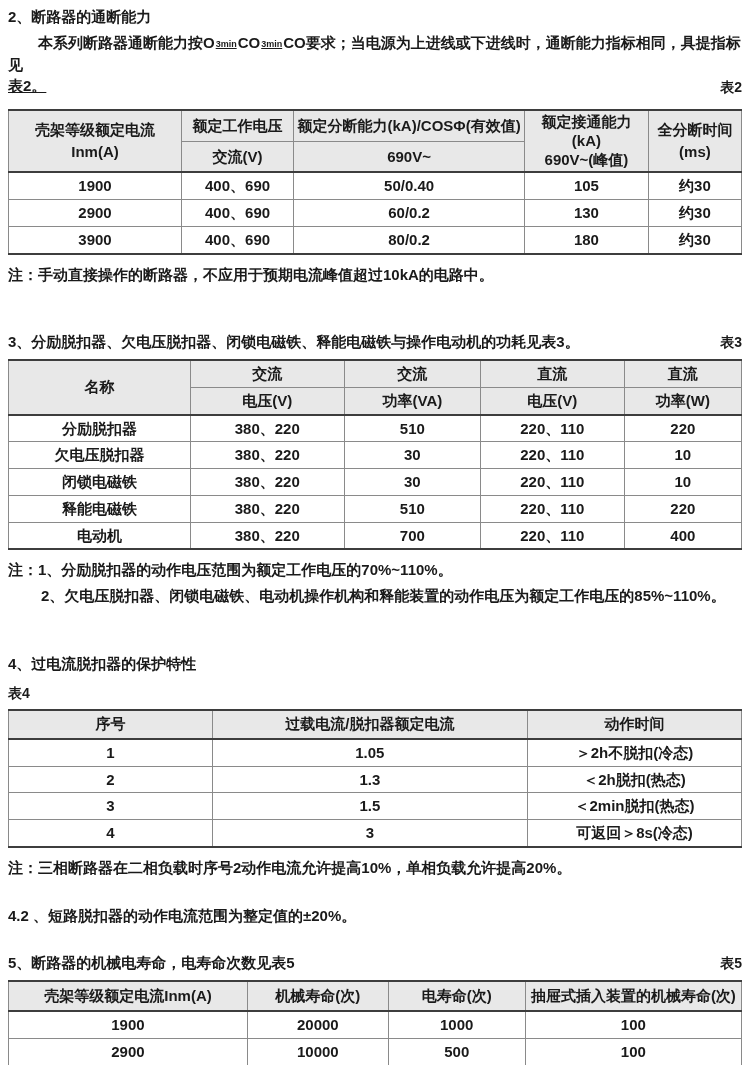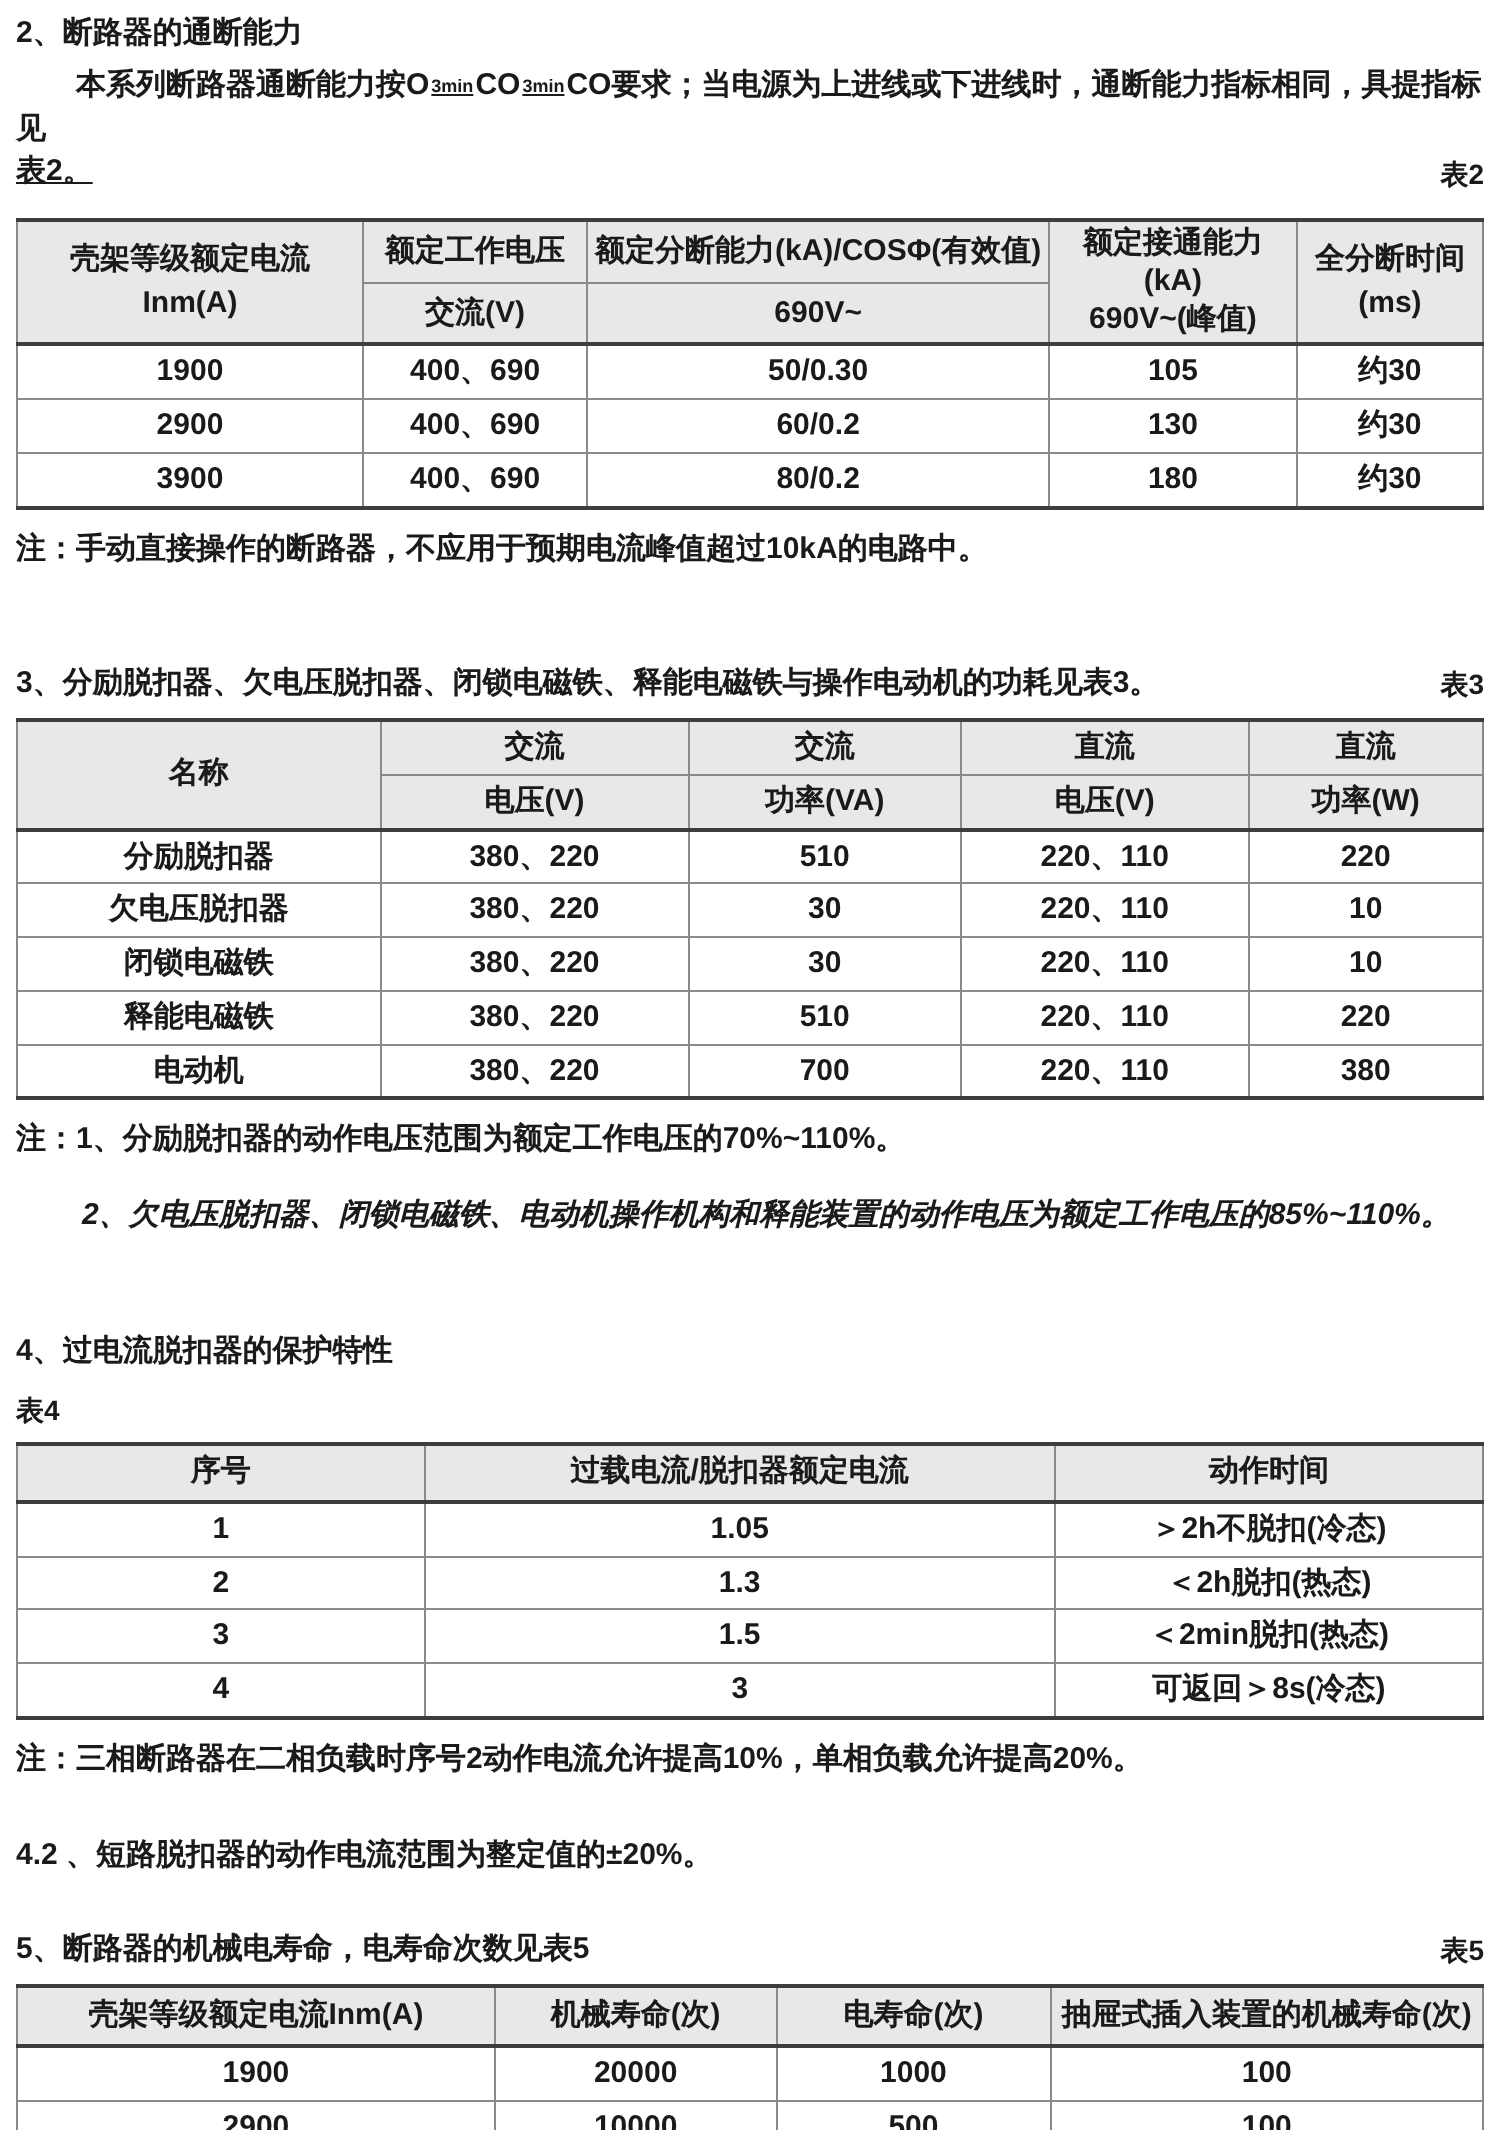--- a/index.html
+++ b/index.html
@@ -81,21 +81,21 @@
     </tr>
     <tr>
       <th>交流(V)</th>
       <th>690V~</th>
     </tr>
   </thead>
   <tbody>
       <tr>
         <td>1900</td>
         <td>400、690</td>
-        <td>50/0.30</td>
+        <td>50/0.40</td>
         <td>105</td>
         <td>约30</td>
       </tr>
       <tr>
         <td>2900</td>
         <td>400、690</td>
         <td>60/0.2</td>
         <td>130</td>
         <td>约30</td>
       </tr>
@@ -166,27 +166,27 @@
         <td>380、220</td>
         <td>510</td>
         <td>220、110</td>
         <td>220</td>
       </tr>
       <tr>
         <td>电动机</td>
         <td>380、220</td>
         <td>700</td>
         <td>220、110</td>
-        <td>380</td>
+        <td>400</td>
       </tr>
     </tbody>
 </table>
 
 <div class="note">注：1、分励脱扣器的动作电压范围为额定工作电压的70%~110%。</div>
-<div class="note-cont" style="margin-top:16px;font-style:italic;">2、欠电压脱扣器、闭锁电磁铁、电动机操作机构和释能装置的动作电压为额定工作电压的85%~110%。</div>
+<div class="note-cont" style="margin-top:4px;">2、欠电压脱扣器、闭锁电磁铁、电动机操作机构和释能装置的动作电压为额定工作电压的85%~110%。</div>
 
 <div class="heading sp-lg">4、过电流脱扣器的保护特性</div>
 
 <div class="caption-row sp-sm">
   <span class="tbl-label">表4</span>
 </div>
 
 <table class="t4">
   <colgroup>
     <col style="width:27.8%">

